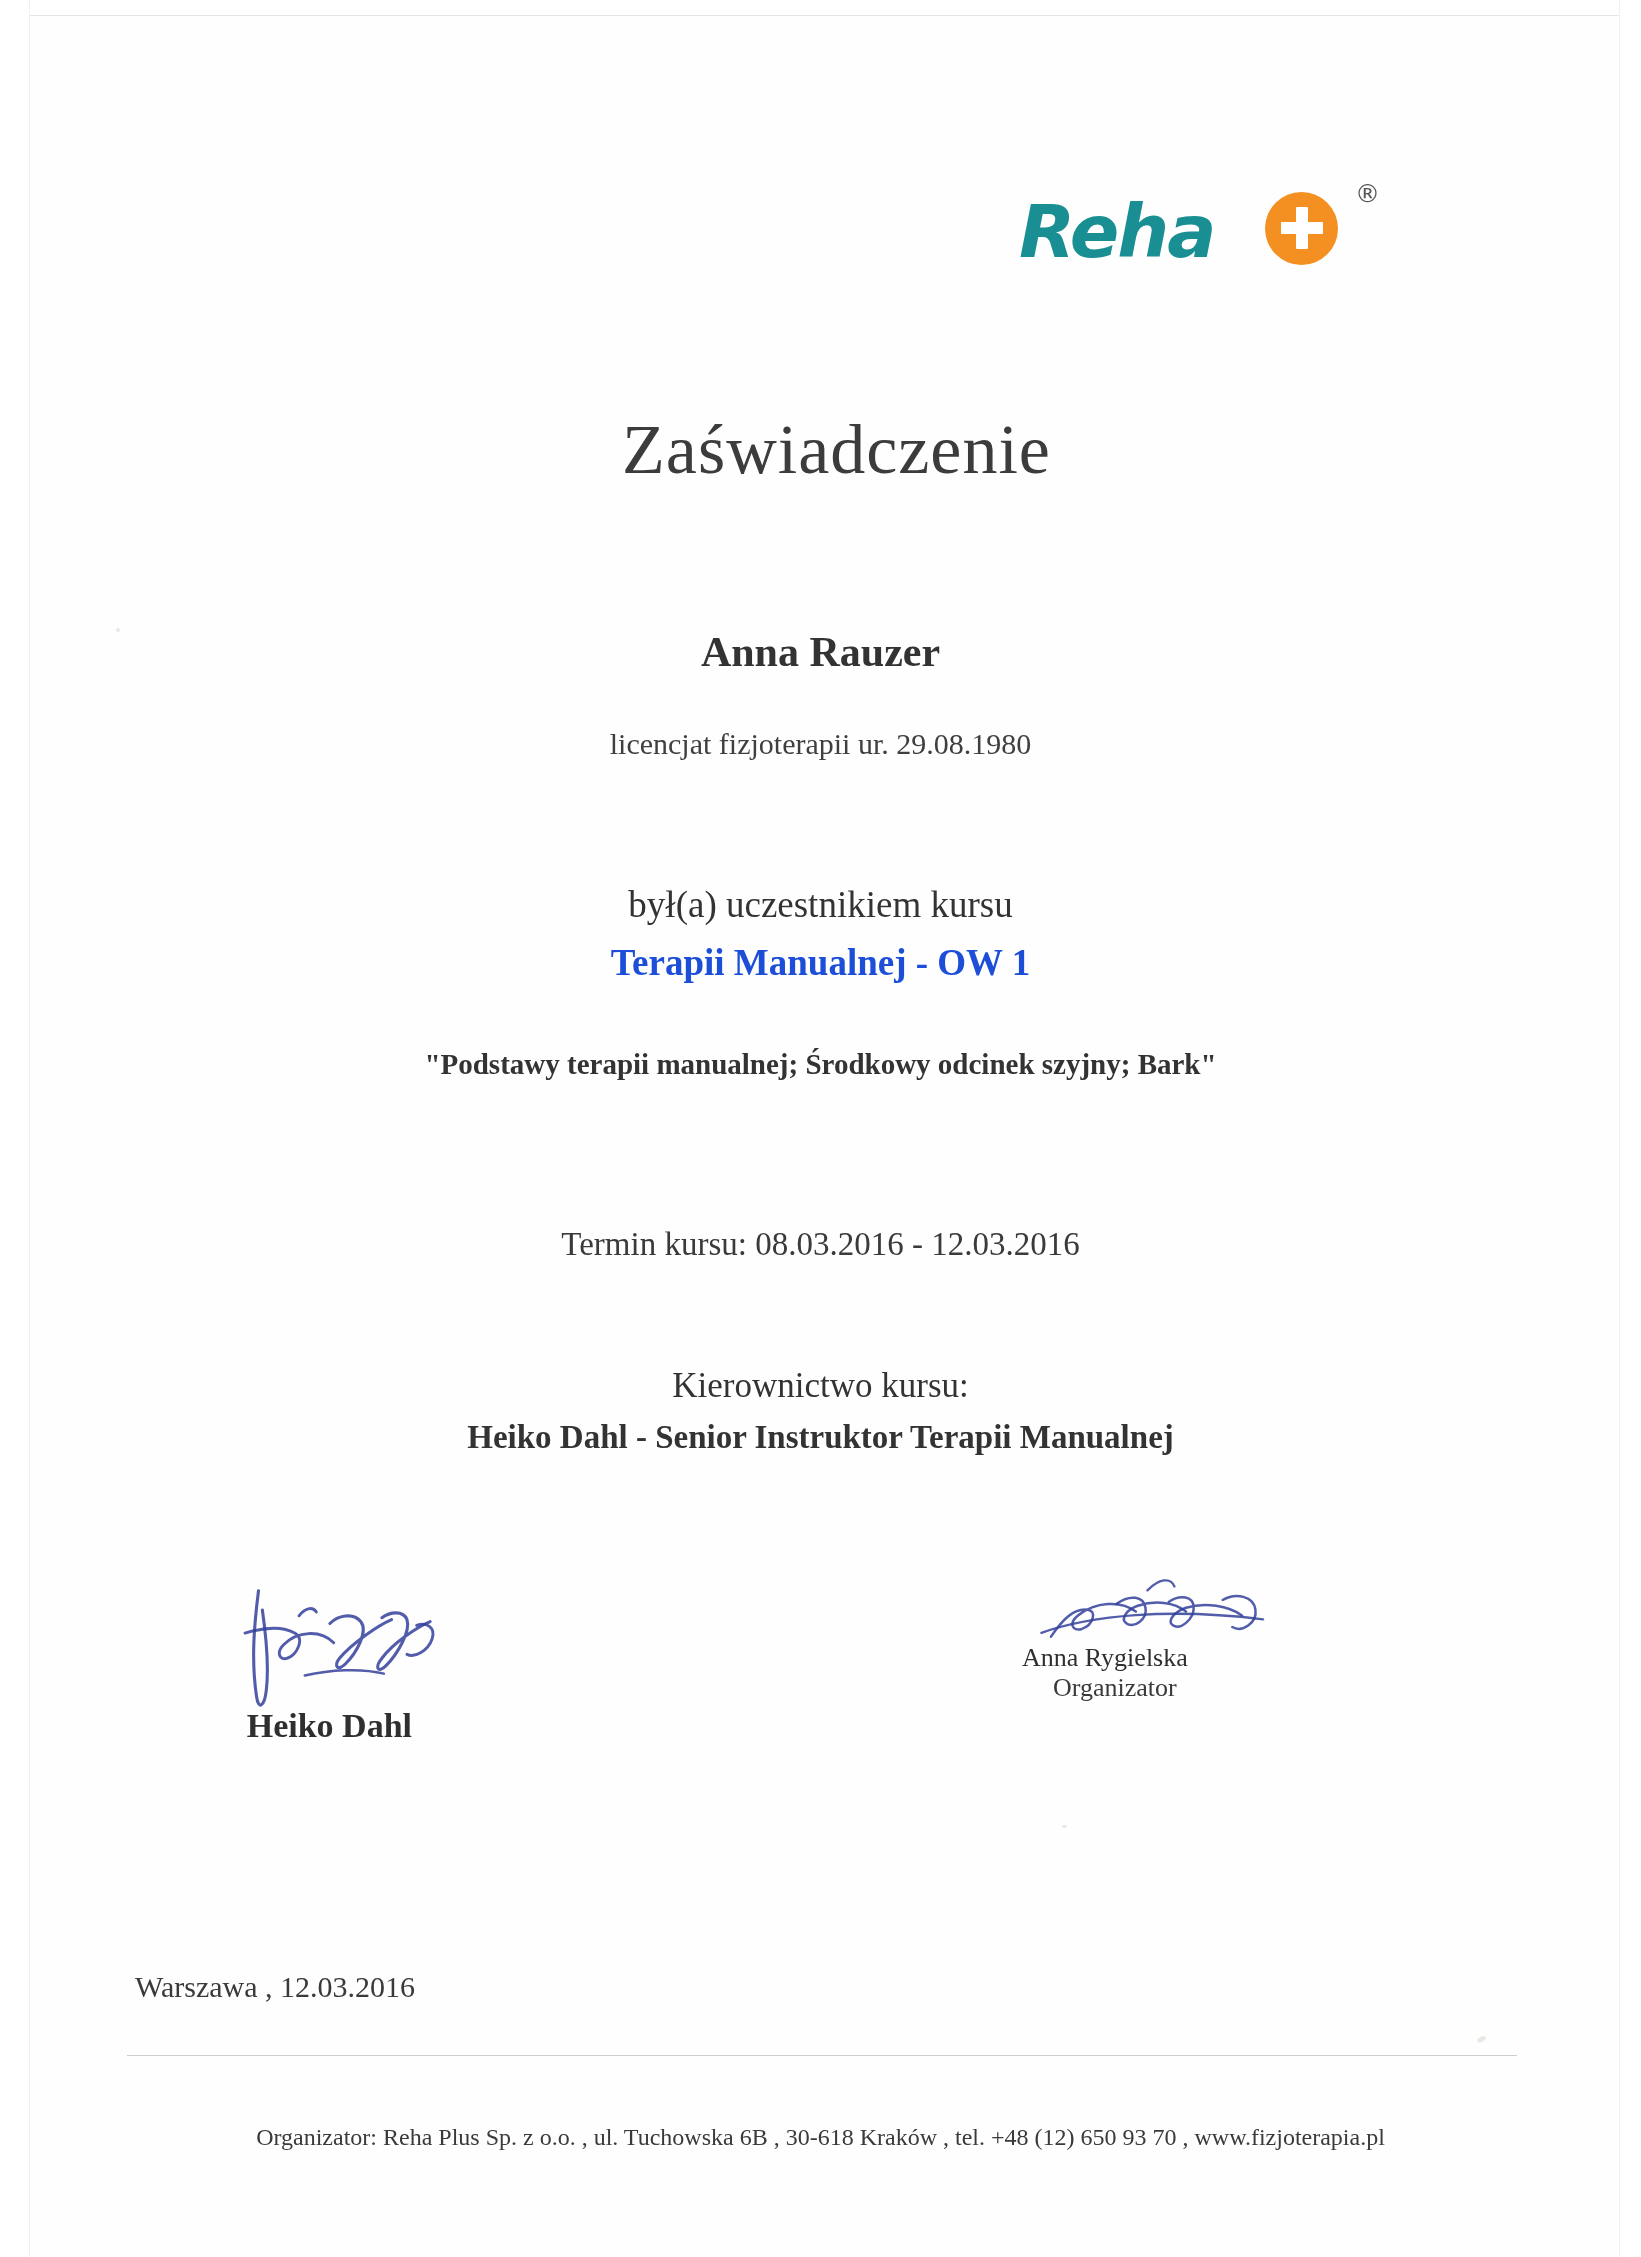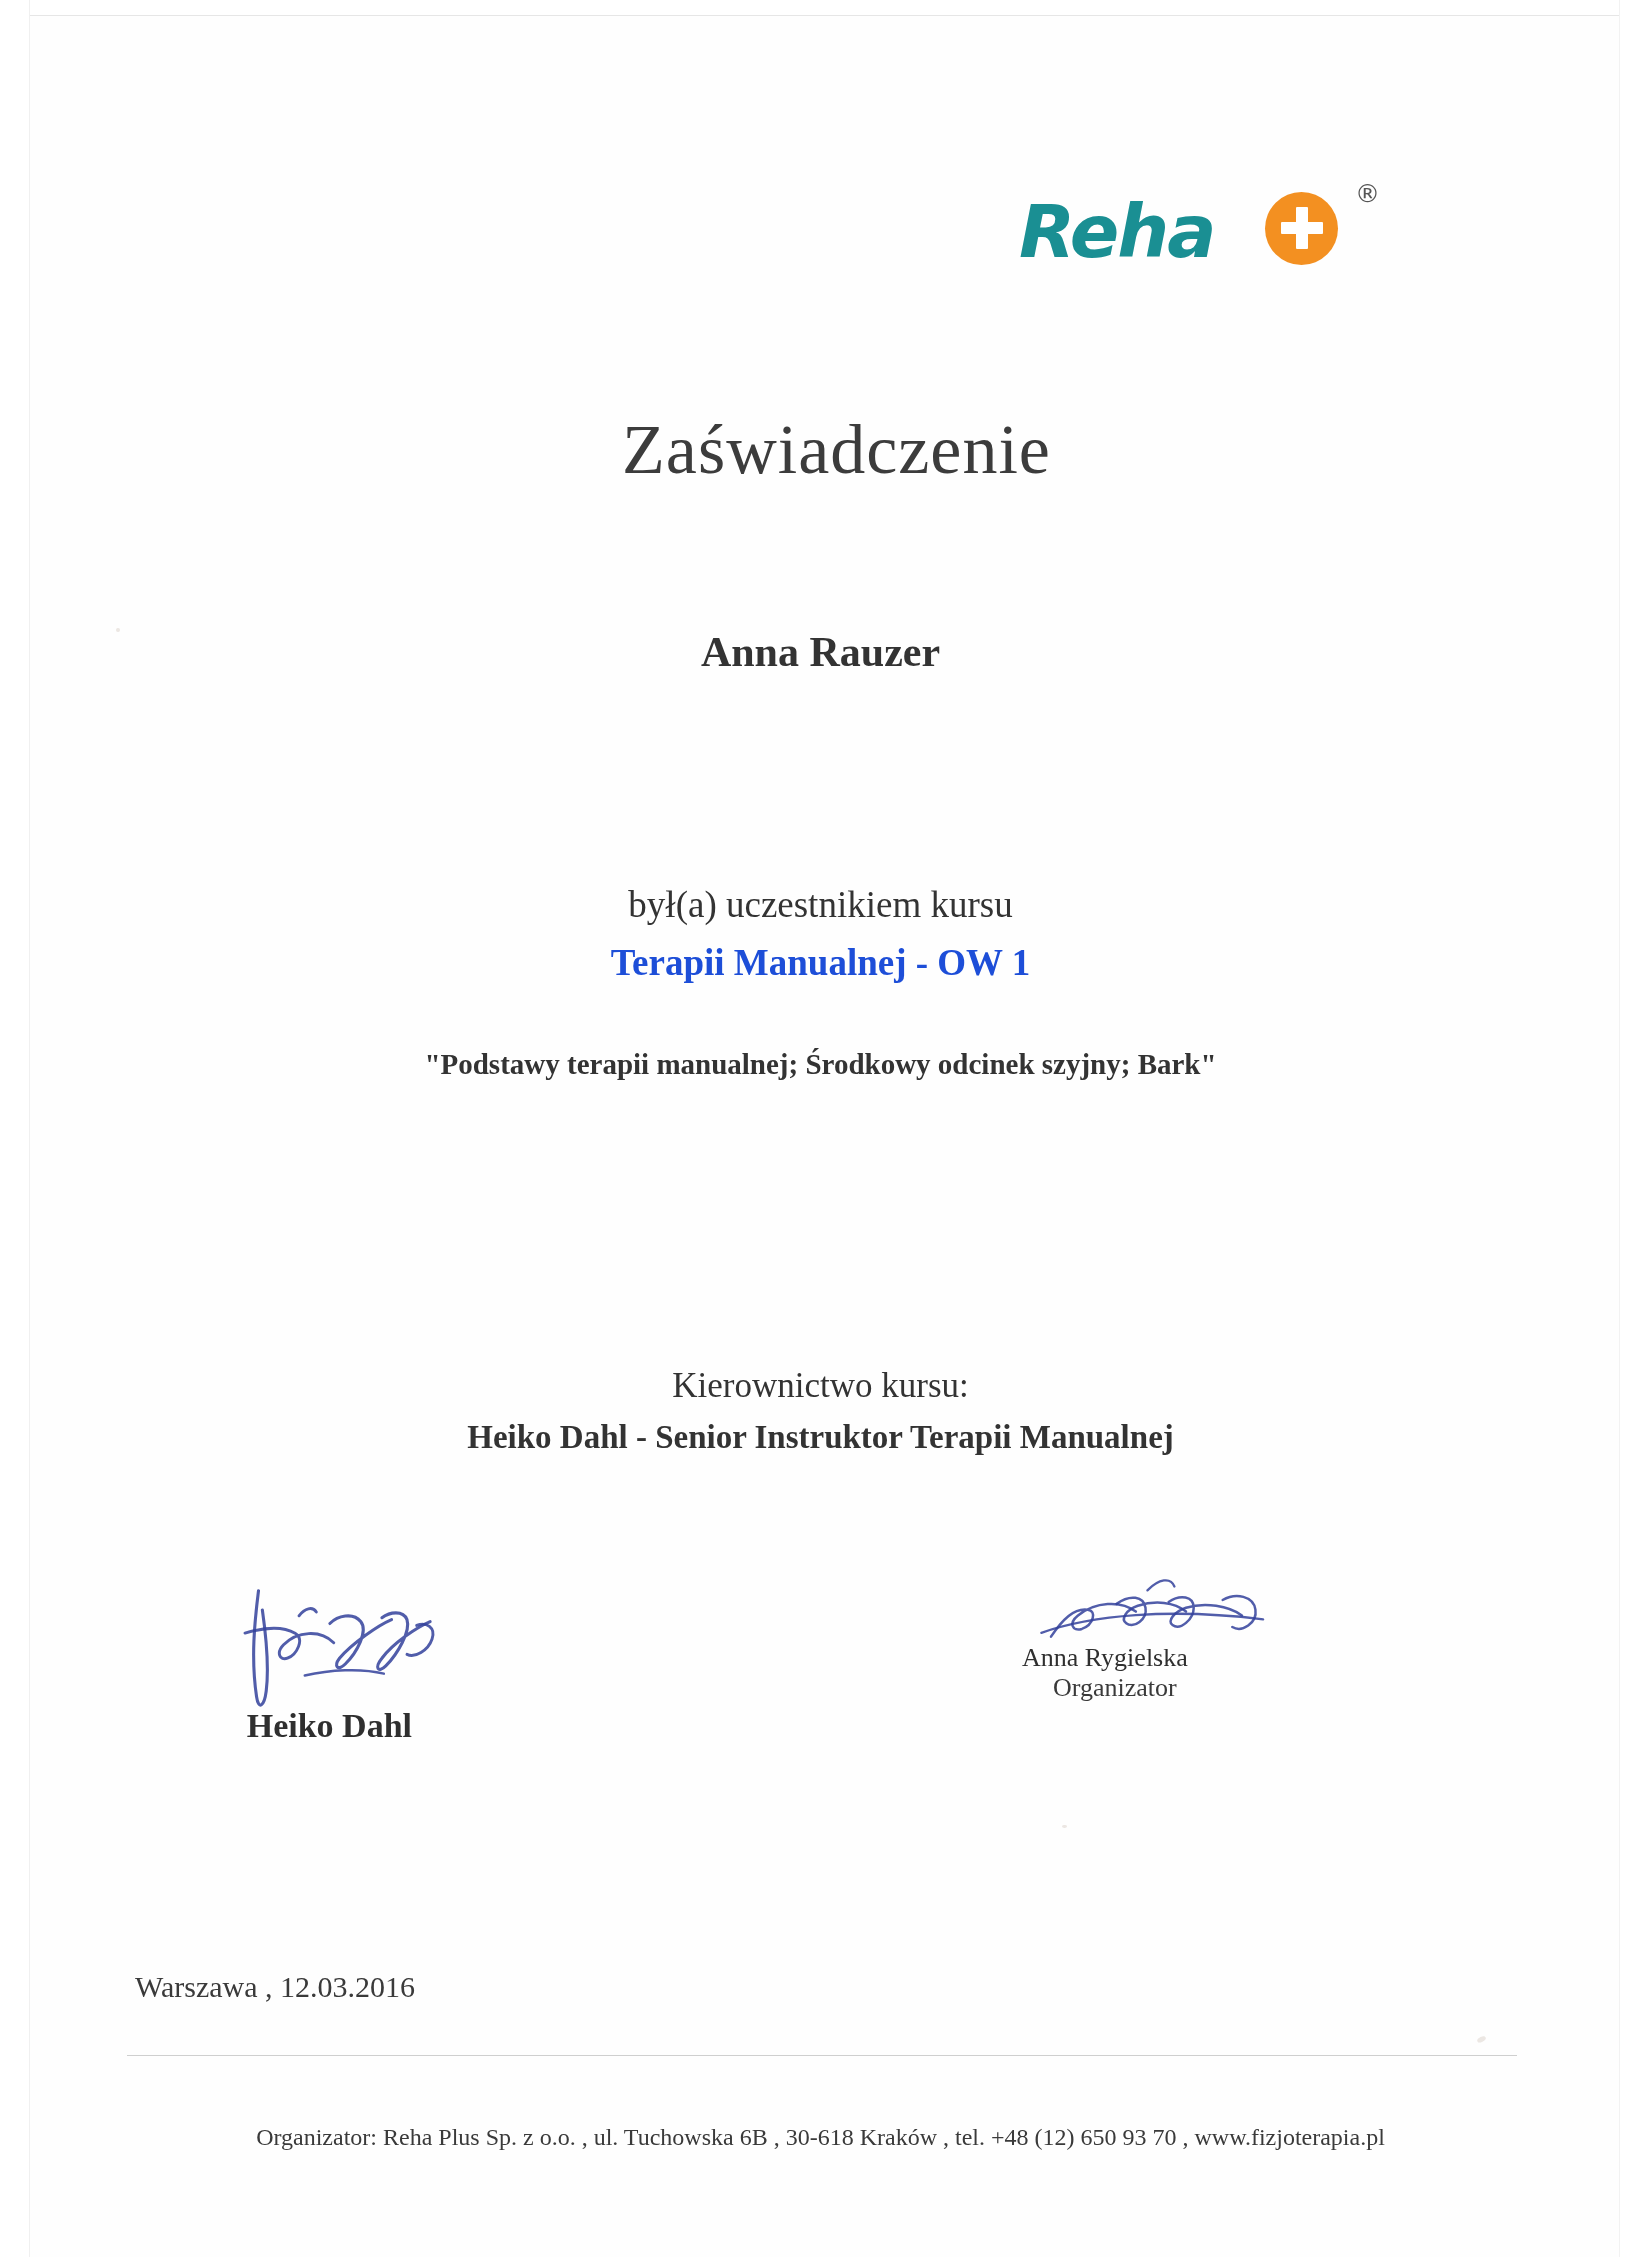--- a/index.html
+++ b/index.html
@@ -261,25 +261,27 @@
     <div class="logo-text">Reha</div>
     <div class="logo-circle"></div>
     <div class="logo-plus-v"></div>
     <div class="logo-plus-h"></div>
     <div class="logo-reg">®</div>
   </div>
 
   <div class="center" id="doc-title">Zaświadczenie</div>
 
   <div class="center" id="recipient-name">Anna Rauzer</div>
+  <div class="center" id="recipient-details">licencjat fizjoterapii ur. 29.08.1980</div>
 
   <div class="center" id="participation-line">był(a) uczestnikiem kursu</div>
   <div class="center" id="course-name">Terapii Manualnej - OW 1</div>
   <div class="center" id="course-topics">"Podstawy terapii manualnej; Środkowy odcinek szyjny; Bark"</div>
 
+  <div class="center" id="course-dates">Termin kursu:  08.03.2016 - 12.03.2016</div>
 
   <div class="center" id="management-label">Kierownictwo kursu:</div>
   <div class="center" id="management-person">Heiko Dahl - Senior Instruktor Terapii Manualnej</div>
 
   <div class="sig-block" id="sig-left">
     <svg width="232" height="135" viewBox="0 0 240 140">
       <path class="ink" stroke-width="3.2" d="M22 8 C18 40, 14 78, 20 118 C22 132, 28 128, 30 112 C33 88, 30 56, 26 28"></path>
       <path class="ink" stroke-width="3" d="M8 52 C28 46, 46 44, 60 52 C70 58, 62 74, 52 78 C44 81, 40 72, 48 64 C62 50, 86 48, 100 62"></path>
       <path class="ink" stroke-width="3" d="M64 34 C70 26, 78 24, 82 30"></path>
       <path class="ink" stroke-width="3.2" d="M96 42 C104 34, 120 30, 128 40 C136 50, 124 72, 112 84 C104 92, 100 86, 106 78 C120 62, 146 44, 160 38"></path>

